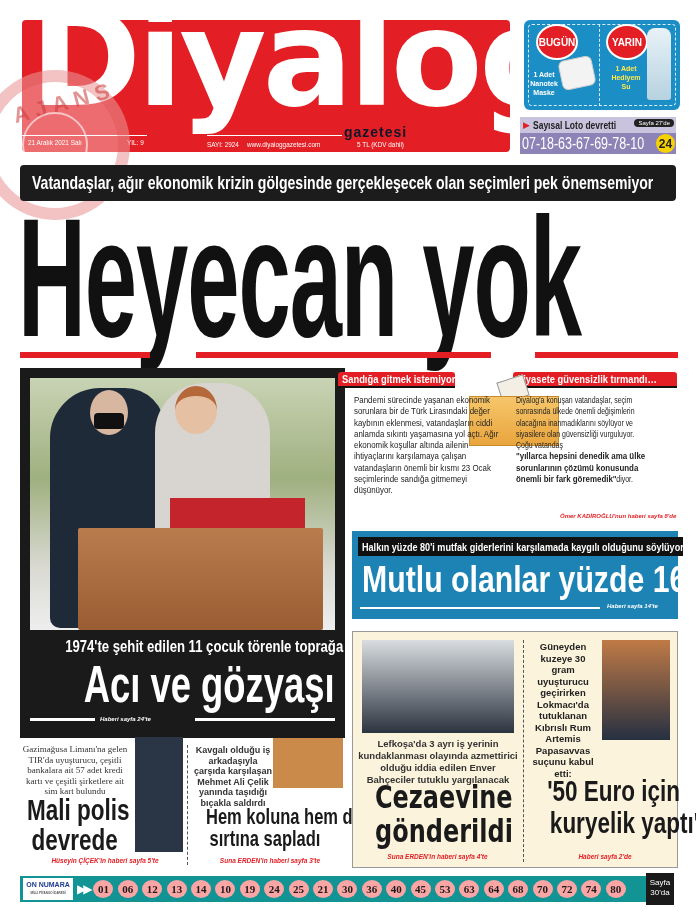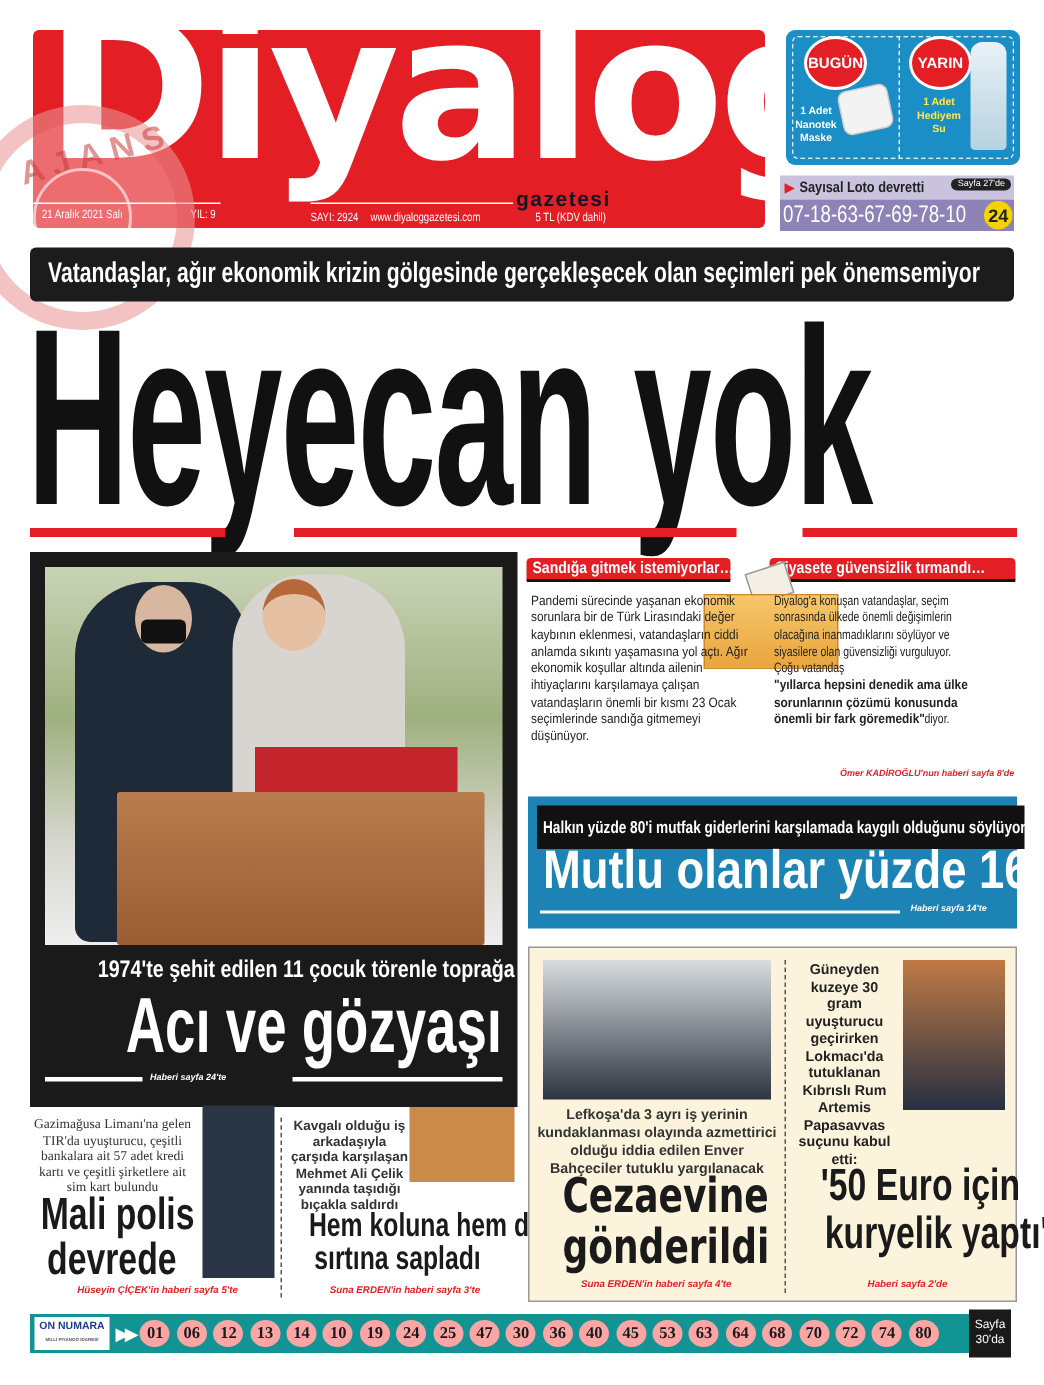--- a/index.html
+++ b/index.html
@@ -68,21 +68,21 @@
   .red-tab span { display: inline-block; transform: scaleX(0.85); transform-origin: left; white-space: nowrap; }
   .body-col { position: absolute; font-size: 9px; line-height: 11.3px; color: #222; }
   .body-col span { display: inline-block; transform: scaleX(0.88); transform-origin: left; }
   #ballot { left: 469px; top: 378px; width: 92px; height: 70px; }
   #ballot-box { position: absolute; left: 0; top: 18px; width: 90px; height: 50px; background: linear-gradient(#f6c66a,#e9a53e); border: 1px solid #c98a2a; }
   #ballot-env { position: absolute; left: 30px; top: 0; width: 28px; height: 22px; background: #f4efe4; border: 1px solid #999; transform: rotate(-18deg); }
   #byline1 { left: 560px; top: 513px; color: #e31e24; font-size: 6px; font-style: italic; font-weight: bold; }
 
   
   #mutlu { left: 352px; top: 531px; width: 326px; height: 88px; background: #1c83b4; }
-  #mutlu-kicker { position: absolute; left: 6px; top: 6px; width: 325px; height: 29px; background: #111; color: #fff; font-size: 11.5px; font-weight: bold; display: flex; align-items: center; padding-left: 4px; }
+  #mutlu-kicker { position: absolute; left: 6px; top: 6px; width: 325px; height: 19px; background: #111; color: #fff; font-size: 11.5px; font-weight: bold; display: flex; align-items: center; padding-left: 4px; }
   #mutlu-kicker span { display: inline-block; transform: scaleX(0.79); transform-origin: left; white-space: nowrap; }
   #mutlu-title { position: absolute; left: 10px; top: 28px; color: #fff; font-size: 36px; font-weight: bold; }
   #mutlu-title span { display: inline-block; transform: scaleX(0.84); transform-origin: left; white-space: nowrap; }
   #mutlu-rule { position: absolute; left: 8px; top: 76px; width: 240px; height: 2px; background: #fff; }
   #mutlu-ref { position: absolute; left: 255px; top: 72px; color: #fff; font-size: 6px; font-weight: bold; font-style: italic; }
 
   
   .story-small { position: absolute; font-size: 9px; text-align: center; line-height: 10.5px; color: #333; }
   .big { position: absolute; color: #1a1a1a; font-weight: bold; text-align: center; }
   .big span { display: inline-block; transform: scaleX(0.75); white-space: nowrap; }
@@ -164,21 +164,21 @@
     <div class="redbox"></div>
     <div class="coffin"></div>
   </div>
   <div id="lead-kicker"><span>1974'te şehit edilen 11 çocuk törenle toprağa verildi</span></div>
   <div id="lead-title"><span>Acı ve gözyaşı</span></div>
   <div class="white-rule" style="left:10px;width:65px;"></div>
   <div id="lead-ref">Haberi sayfa 24'te</div>
   <div class="white-rule" style="left:175px;width:140px;"></div>
 </div>
 
-<div class="red-tab" style="left:351px;width:136px;">
+<div class="red-tab" style="left:338px;width:117px;">
     <span>Sandığa gitmek istemiyorlar…</span>
   </div>
 <div class="red-tab" style="left:513px;width:164px;">
     <span>Siyasete güvensizlik tırmandı…</span>
   </div>
 <div id="ballot" class="abs">
   <div id="ballot-env"></div>
   <div id="ballot-box"></div>
 </div>
 <div class="body-col" style="left:354px;top:395px;width:170px;">
@@ -242,21 +242,21 @@
   <span id="arrows">▶▶</span>
   <div class="ball">01</div>
   <div class="ball">06</div>
   <div class="ball">12</div>
   <div class="ball">13</div>
   <div class="ball">14</div>
   <div class="ball">10</div>
   <div class="ball">19</div>
   <div class="ball">24</div>
   <div class="ball">25</div>
-  <div class="ball">47</div>
+  <div class="ball">21</div>
   <div class="ball">30</div>
   <div class="ball">36</div>
   <div class="ball">40</div>
   <div class="ball">45</div>
   <div class="ball">53</div>
   <div class="ball">63</div>
   <div class="ball">64</div>
   <div class="ball">68</div>
   <div class="ball">70</div>
   <div class="ball">72</div>

